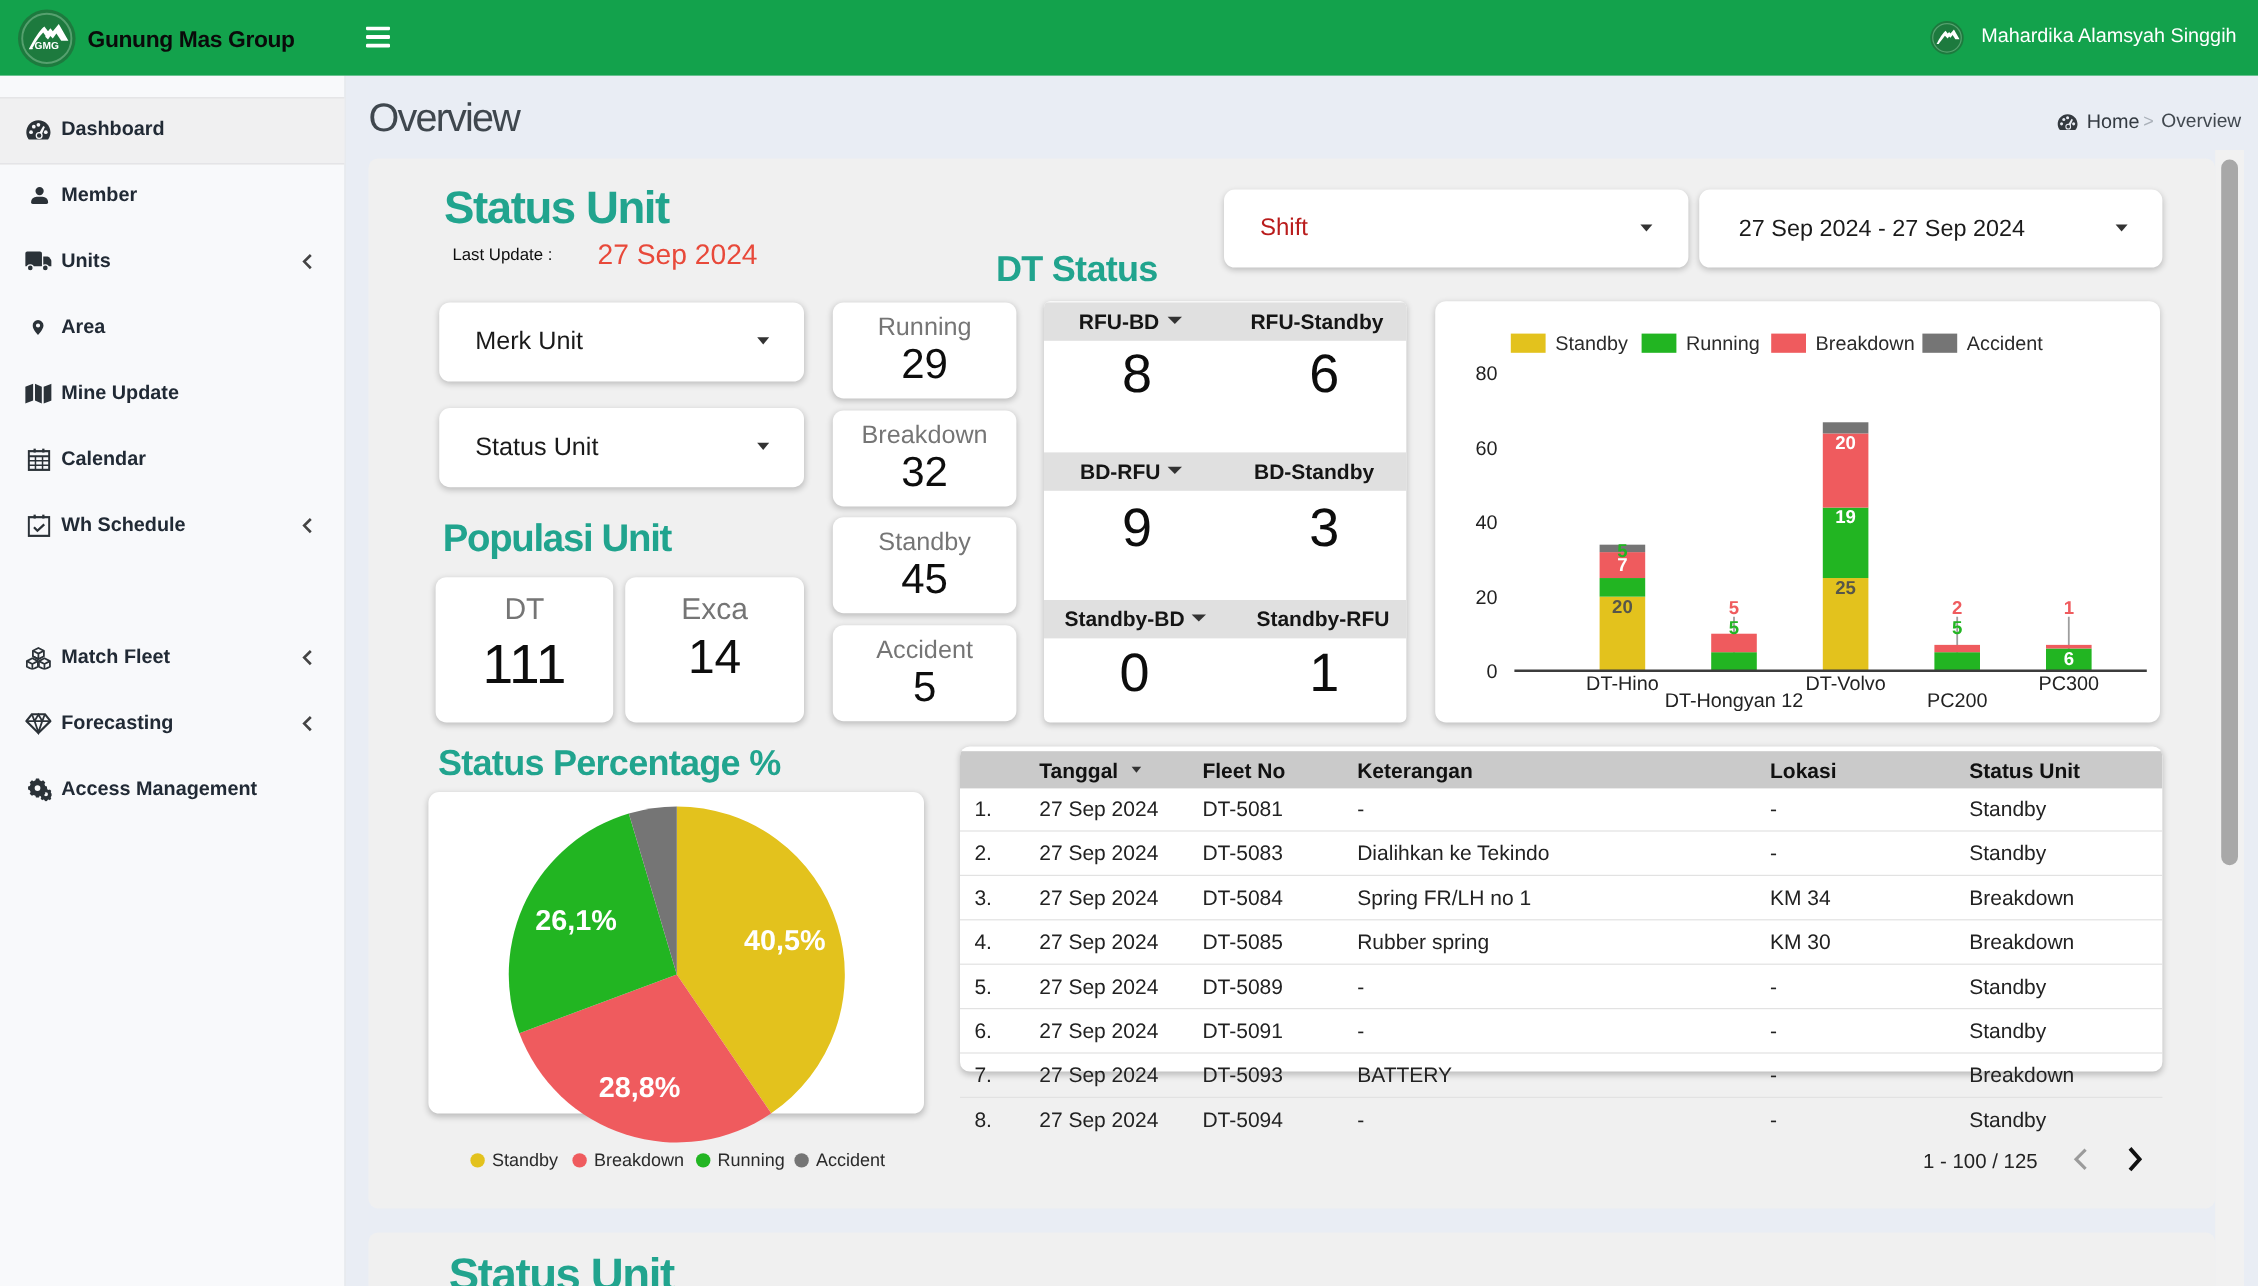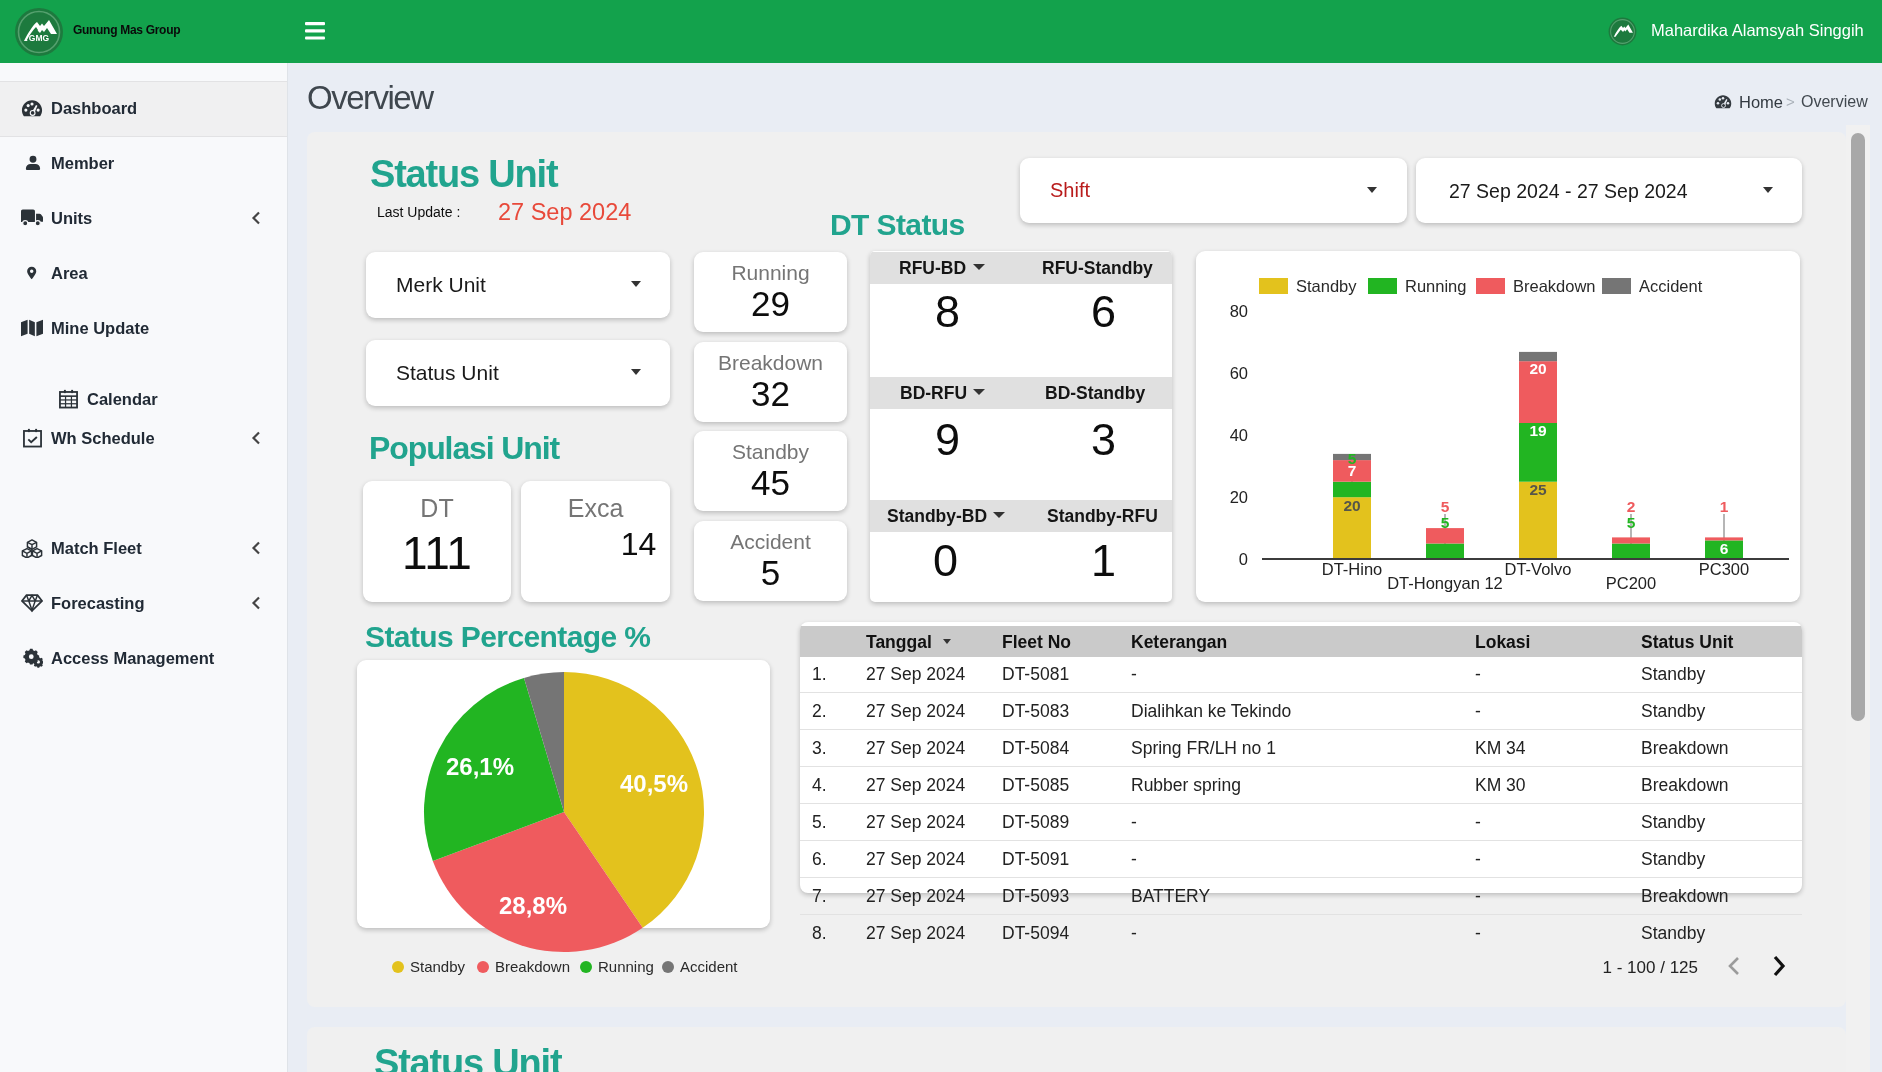--- a/index.html
+++ b/index.html
@@ -31,21 +31,21 @@
 <div id="root">
 
 <div id="hdr">
   <svg class="abs" style="left:14px;top:7px" width="50" height="50" viewBox="0 0 50 50">
     <circle cx="25" cy="25" r="24" fill="#1d7a3e"></circle>
     <circle cx="25" cy="25" r="20.5" fill="none" stroke="#55a06e" stroke-width="1.6"></circle>
     <path d="M10 34 C14 26 19 18 23 15 l3 4 2-2.5 2 2.5 5-6 8 14 -6 0 -4-6 -3 4 -2-2 -2 3 -4-4 c-3 4 -7 9 -9 12z" fill="#fff"></path>
     <path d="M13 33 c3-6 6-10 9-13 l2 3 -7 11z" fill="#1d7a3e"></path>
     <text x="25" y="34" font-size="8.5" font-weight="700" fill="#fff" text-anchor="middle" font-family="Liberation Sans">GMG</text>
   </svg>
-  <div class="abs" style="left:73px;top:23px;font-size:12px;font-weight:700;color:#0a0a0a;letter-spacing:-0.3px;text-align:center;">Gunung Mas Group</div>
+  <div class="abs" style="left:73px;top:23px;font-size:19px;font-weight:700;color:#0a0a0a;letter-spacing:-0.3px;text-align:center;">Gunung Mas Group</div>
   <svg class="abs" style="left:305px;top:22px" width="20" height="18" viewBox="0 0 20 18">
     <rect x="0" y="0" width="20" height="3.2" rx="1" fill="#fff"></rect>
     <rect x="0" y="7.2" width="20" height="3.2" rx="1" fill="#fff"></rect>
     <rect x="0" y="14.4" width="20" height="3.2" rx="1" fill="#fff"></rect>
   </svg>
   <svg class="abs" style="left:1608px;top:17px" width="29" height="29" viewBox="0 0 50 50">
     <circle cx="25" cy="25" r="24" fill="#1d7a3e"></circle>
     <circle cx="25" cy="25" r="20.5" fill="none" stroke="#55a06e" stroke-width="1.8"></circle>
     <path d="M10 34 C14 26 19 18 23 15 l3 4 2-2.5 2 2.5 5-6 8 14 -6 0 -4-6 -3 4 -2-2 -2 3 -4-4 c-3 4 -7 9 -9 12z" fill="#fff"></path>
   </svg>
@@ -91,21 +91,21 @@
           <path d="M7.5 0A7.3 7.3 0 0 0 .2 7.3c0 4.9 7.3 12.7 7.3 12.7s7.3-7.8 7.3-12.7A7.3 7.3 0 0 0 7.5 0zm0 10a2.8 2.8 0 1 1 0-5.6 2.8 2.8 0 0 1 0 5.6z" fill="#2b3238"></path>
         </svg>
     <span class="lbl">Area</span>
   </div>
   <div class="mitem" style="top:238px;">
     <svg class="ic" viewBox="0 0 24 20">
           <path d="M0 3.8 7.2 1v15.2L0 19zM8.9 1l6.2 2.8v15.2L8.9 16.2zM16.8 3.8 24 1v15.2L16.8 19z" fill="#2b3238"></path>
         </svg>
     <span class="lbl">Mine Update</span>
   </div>
-  <div class="mitem" style="top:309px;margin-left:36px;">
+  <div class="mitem" style="top:293px;">
     <svg class="ic" viewBox="0 0 20 20" style="width:19px;left:23px">
           <rect x="5.2" y="0.4" width="2" height="3.4" fill="#2b3238"></rect>
           <rect x="12.8" y="0.4" width="2" height="3.4" fill="#2b3238"></rect>
           <rect x="1" y="2.6" width="18" height="16.4" fill="none" stroke="#2b3238" stroke-width="1.9"></rect>
           <line x1="1" y1="7" x2="19" y2="7" stroke="#2b3238" stroke-width="1.7"></line>
           <g stroke="#2b3238" stroke-width="1.3" fill="none">
             <line x1="6.9" y1="7" x2="6.9" y2="19"></line>
             <line x1="13.1" y1="7" x2="13.1" y2="19"></line>
             <line x1="1" y1="11" x2="19" y2="11"></line>
             <line x1="1" y1="15" x2="19" y2="15"></line>
@@ -206,21 +206,21 @@
 <div class="wcard" style="left:366px;top:340px;width:304px;height:66px;"></div>
 <div class="abs" style="left:396px;top:361px;font-size:21px;color:#1a1a1a;">Status Unit</div>
 <div class="caret" style="left:631px;top:369px;"></div>
 
 <div class="wcard" style="left:363px;top:481px;width:148px;height:121px;">
   <div class="minilbl" style="top:13px;font-size:25px;">DT</div>
   <div class="minival" style="top:45px;font-size:46px;">111</div>
 </div>
 <div class="wcard" style="left:521px;top:481px;width:149px;height:121px;">
   <div class="minilbl" style="top:13px;font-size:25px;">Exca</div>
-  <div class="minival" style="top:45px;font-size:32px;padding-left:43px;">14</div>
+  <div class="minival" style="top:45px;font-size:40px;">14</div>
 </div>
 
 <div class="wcard" style="left:694px;top:252px;width:153px;height:80px;">
   <div class="minilbl" style="top:9px;">Running</div>
   <div class="minival" style="top:32px;">29</div>
 </div>
 <div class="wcard" style="left:694px;top:342px;width:153px;height:80px;">
   <div class="minilbl" style="top:9px;">Breakdown</div>
   <div class="minival" style="top:32px;">32</div>
 </div>

